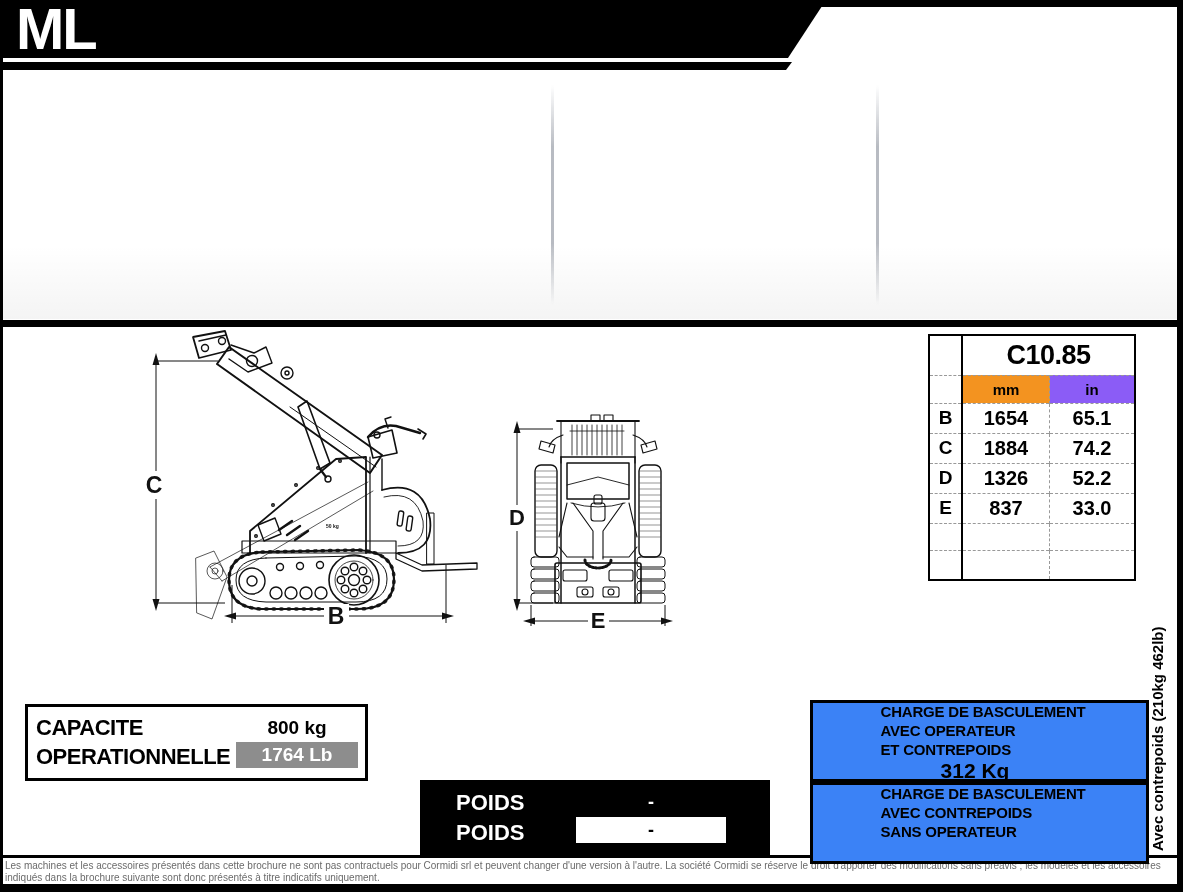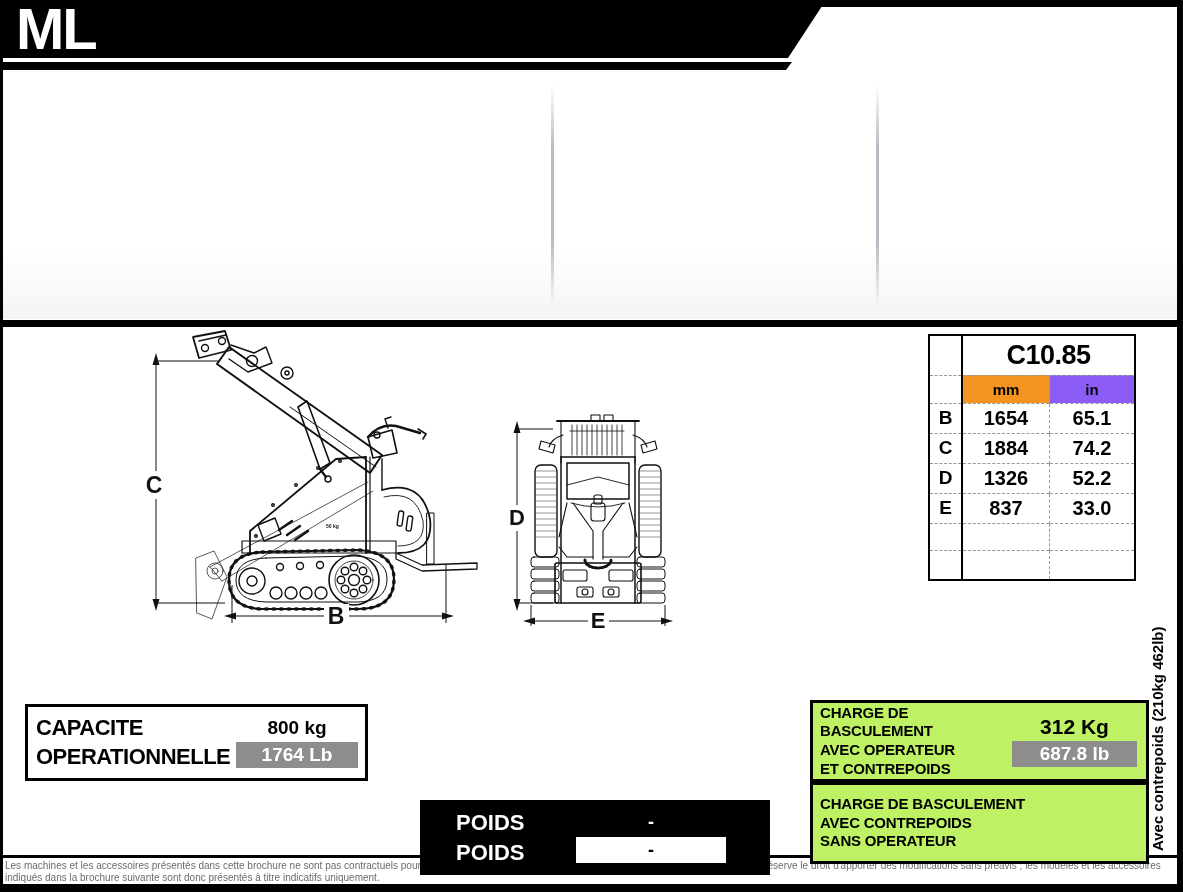--- a/index.html
+++ b/index.html
@@ -48,28 +48,28 @@
   .data-row{height:30px;}
   .data-row td{font-size:20px;font-weight:bold;}
   .empty-row{height:27px;} .empty-row2{height:30px;}
   
   .cap-box{position:absolute;left:25px;top:704px;width:337px;height:71px;border:3px solid #000;
       display:flex;align-items:center;background:#fff;z-index:2;}
   .cap-label{flex:1;padding-left:8px;font-size:22px;font-weight:bold;line-height:1.3;letter-spacing:-0.5px;}
   .cap-values{width:122px;margin-right:7px;text-align:center;}
   .val-kg{font-size:19px;font-weight:bold;margin-bottom:3px;}
   .badge-gray{background:#8D8D8D;color:#fff;font-size:19px;font-weight:bold;padding:2px 0;}
-  .poids-box{position:absolute;left:420px;top:800px;width:350px;height:75px;background:#000;color:#fff;
+  .poids-box{position:absolute;left:420px;top:780px;width:350px;height:75px;background:#000;color:#fff;
       display:flex;align-items:center;z-index:2;}
   .poids-label{flex:1;padding-left:36px;font-size:22px;font-weight:bold;line-height:1.35;}
   .poids-values{width:150px;margin-right:44px;text-align:center;}
   .poids-kg{font-size:18px;font-weight:bold;margin-bottom:4px;}
   .badge-white{background:#fff;color:#000;font-size:18px;font-weight:bold;height:26px;line-height:26px;}
-  .charge-box{position:absolute;left:810px;width:333px;height:76px;border:3px solid #000;background:#bef264;
-      display:flex;align-items:center;z-index:2;}
+  .charge-box{position:absolute;left:810px;width:333px;height:76px;border:3px solid #000;background:#3b82f6;
+      display:flex;align-items:center;z-index:2;flex-direction:column;}
   .charge-1{top:700px;} .charge-2{top:782px;}
   .charge-lines{flex:1;padding-left:7px;font-size:15px;font-weight:bold;line-height:1.25;letter-spacing:-0.2px;}
   .charge-values{width:125px;margin-right:9px;text-align:center;}
   .charge-kg{font-size:21px;font-weight:bold;margin-bottom:2px;}
   
   .side-note{position:absolute;left:1146px;top:620px;width:22px;height:238px;
       writing-mode:vertical-rl;transform:rotate(180deg);
       display:flex;align-items:center;justify-content:center;
       font-size:15px;font-weight:bold;white-space:nowrap;z-index:2;}
   

